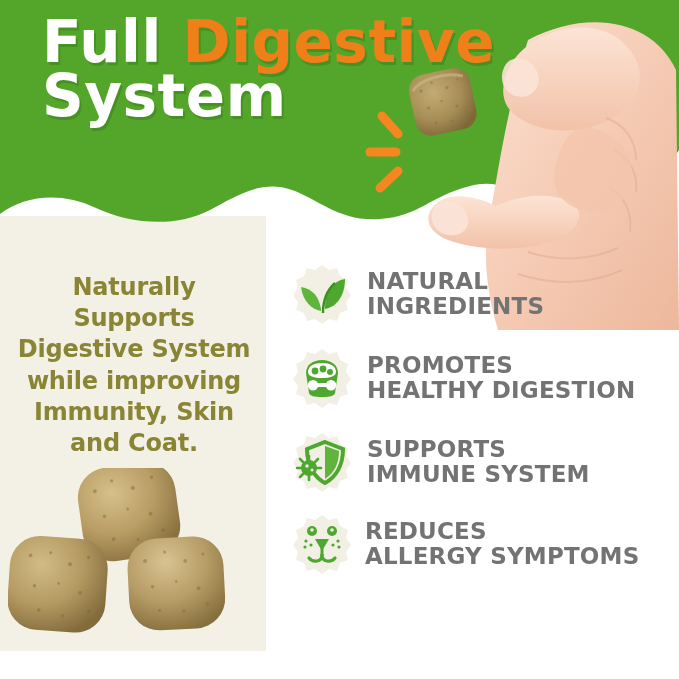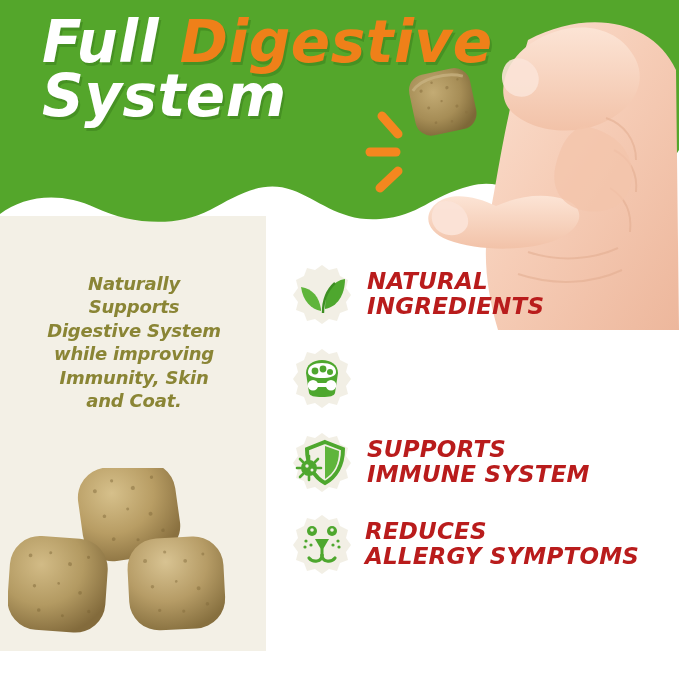--- a/index.html
+++ b/index.html
@@ -2,21 +2,21 @@
 <html><head>
 <meta charset="utf-8">
 <style>
   html,body{margin:0;padding:0;}
   body{
     width:679px;height:679px;
     background:#ffffff;
     font-family:"Liberation Sans",sans-serif;
     overflow:hidden;
   }
-  #stage{position:relative;width:679px;height:651px;overflow:hidden;background:#ffffff;font-style:italic;}
+  #stage{position:relative;width:679px;height:651px;overflow:hidden;background:#ffffff;}
 
   
   .cream-panel{
     position:absolute;left:0;top:216px;width:266px;height:463px;
     background:#f3f0e6;
   }
 
   
   .header-svg{position:absolute;left:0;top:0;width:679px;height:260px;}
 
@@ -35,21 +35,21 @@
   }
   .tw{color:#ffffff;}
   .to{color:#ef8019;}
 
   
   .left-copy{
     position:absolute;left:8px;top:272px;width:252px;
     text-align:center;
     color:#8a8535;
     font-family:"DejaVu Sans",sans-serif;
-    font-size:18px;
+    font-size:24px;
     font-weight:bold;
     line-height:1.30;
     letter-spacing:-0.2px;
   }
 
   
   .treats{position:absolute;left:8px;top:468px;width:252px;height:205px;}
 
   
   .hand{position:absolute;left:378px;top:0px;width:301px;height:330px;}
@@ -64,21 +64,21 @@
     height:84px;
     display:flex;align-items:center;
   }
   .feature:last-child{height:80px;}
   .badge{
     width:62px;height:62px;flex:0 0 62px;position:relative;
   }
   .badge svg{display:block;width:62px;height:62px;}
   .ftext{
     margin-left:14px;
-    color:#b91c1c;
+    color:#737373;
     font-family:"DejaVu Sans",sans-serif;
     font-weight:bold;
     font-size:23px;
     line-height:1.10;
     letter-spacing:0.2px;
     white-space:pre-line;
   }
 </style>
 </head>
 <body>
@@ -268,20 +268,22 @@
         <svg viewBox="0 0 62 62">
           <path d="M31,2 L38,7 L46,5 L49,13 L57,17 L55,25 L60,32 L55,39 L57,47 L49,50 L46,58 L38,56 L31,61 L24,56 L16,58 L13,50 L5,47 L7,39 L2,32 L7,25 L5,17 L13,13 L16,5 L24,7 Z" fill="#f2efe5"></path>
           <path d="M15,26 C15,18 22,13 31,13 C40,13 47,18 47,26 L44,46 C43,49 39,50 31,50 C23,50 19,49 18,46 Z" fill="#4ea72e"></path>
           <path d="M17,25 C17,19 23,16 31,16 C39,16 45,19 45,25 C45,29 39,31 31,31 C23,31 17,29 17,25 Z" fill="#ffffff"></path>
           <circle cx="24" cy="24" r="3.4" fill="#4ea72e"></circle>
           <circle cx="32" cy="22" r="3.4" fill="#4ea72e"></circle>
           <circle cx="39" cy="25" r="3" fill="#4ea72e"></circle>
           <path d="M24,38 h14 M22,35 a3.2,3.2 0 1,0 0,6.4 a3.2,3.2 0 1,0 0,-6.4 M40,35 a3.2,3.2 0 1,0 0,6.4 a3.2,3.2 0 1,0 0,-6.4" stroke="#ffffff" stroke-width="4.2" fill="#ffffff"></path>
         </svg>
       </span>
+      <span class="ftext" style="white-space: pre-line;">PROMOTES
+HEALTHY DIGESTION</span>
     </div>
 
 
     <div class="feature">
       <span class="badge">
         <svg viewBox="0 0 62 62">
           <path d="M31,2 L38,7 L46,5 L49,13 L57,17 L55,25 L60,32 L55,39 L57,47 L49,50 L46,58 L38,56 L31,61 L24,56 L16,58 L13,50 L5,47 L7,39 L2,32 L7,25 L5,17 L13,13 L16,5 L24,7 Z" fill="#f2efe5"></path>
           <path d="M34,11 L52,18 C52,34 45,46 34,52 C23,46 16,34 16,18 Z" fill="none" stroke="#4ea72e" stroke-width="4"></path>
           <path d="M34,15 L48,20 C48,33 43,42 34,48 Z" fill="#5fb53b"></path>
           <g>

